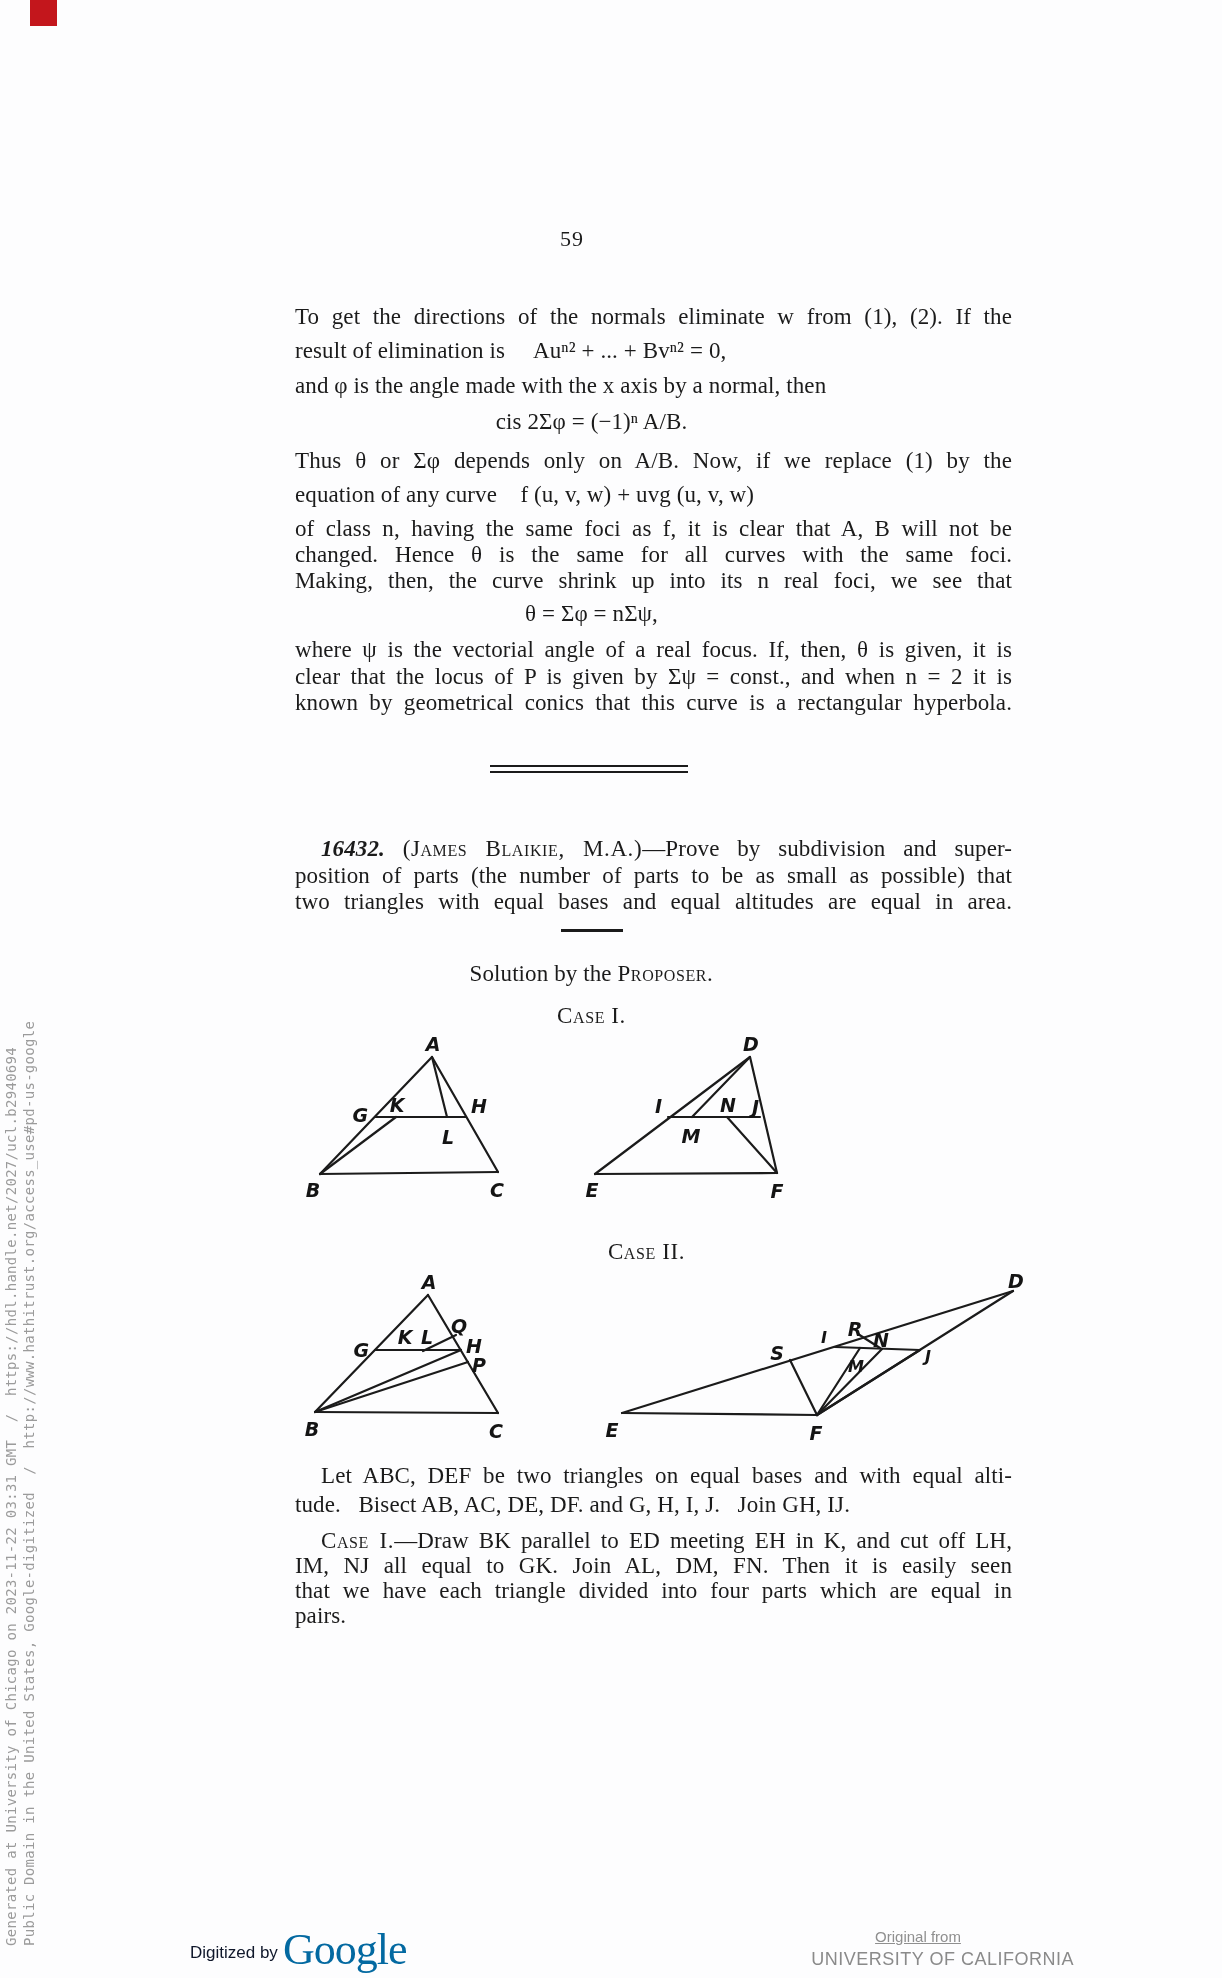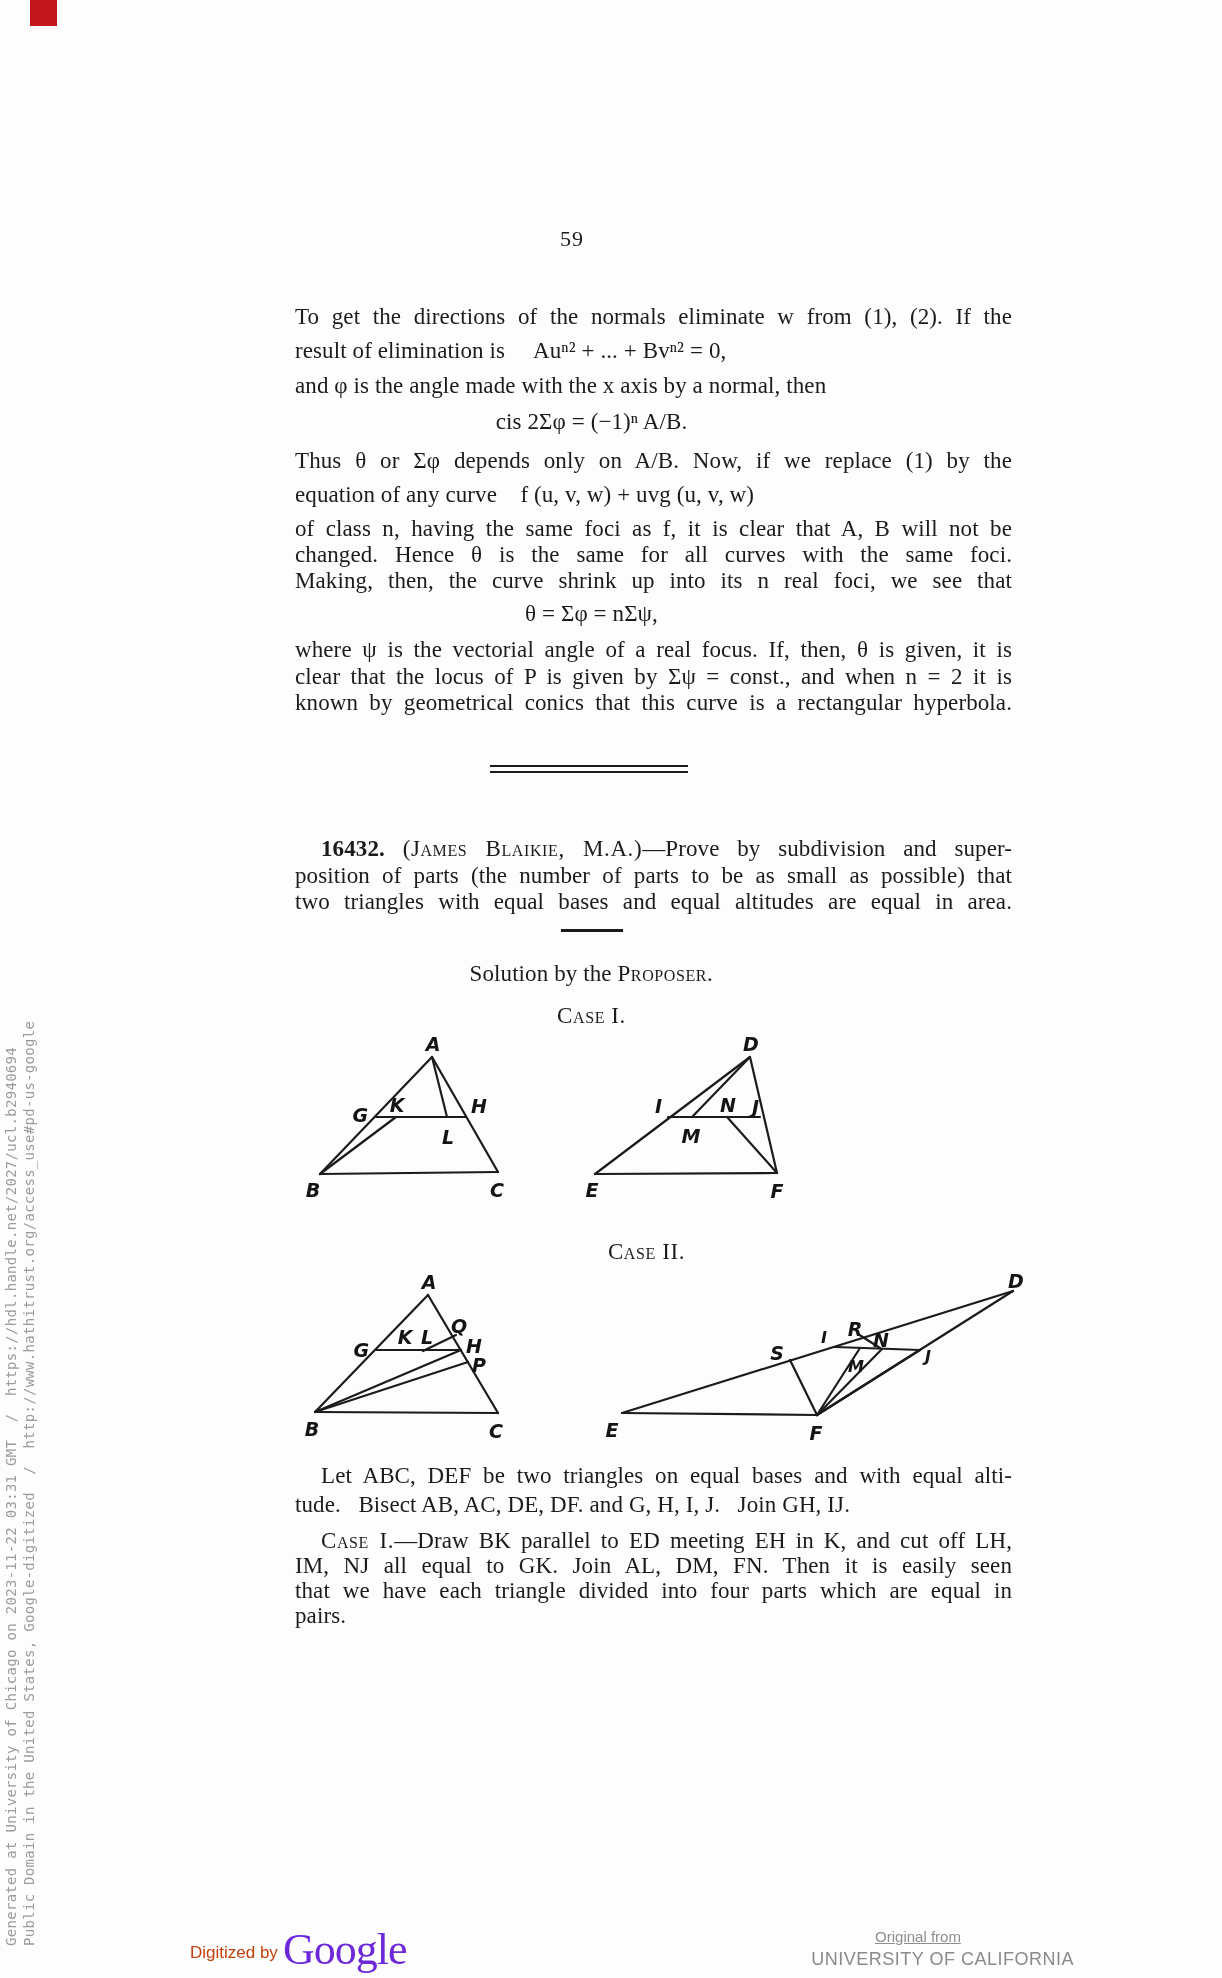--- a/index.html
+++ b/index.html
@@ -11,21 +11,21 @@
   .tl{
     position:absolute;left:295px;width:717px;
     font-size:23px;line-height:28px;letter-spacing:.1px;
     font-weight:500;
   }
   .just{text-align:justify;text-align-last:justify;}
   .pre{white-space:pre;}
   .ctr{left:233px;text-align:left;text-align-last:center;}
   .indent{text-indent:26px;}
   .sc{font-variant:small-caps;letter-spacing:.6px;}
-  .bold{font-weight:bold;}
+  .bold{font-weight:bold;font-style:italic;}
   .it{}
   .pagenum{
     position:absolute;top:226px;left:560px;width:92px;text-align:left;
     font-size:22px;letter-spacing:1px;font-weight:500;
   }
   .hrule{position:absolute;background:#1b1b1b;}
   .sidebar-line{
     position:absolute;top:1946px;transform:rotate(-90deg);transform-origin:0 0;
     font-family:"DejaVu Sans Mono", monospace;font-size:14px;line-height:16px;
     color:#9b9b9b;white-space:pre;letter-spacing:.3px;
@@ -34,25 +34,25 @@
   #sidebar-l2{left:21px;}
   .fig-svg{position:absolute;left:0;top:0;}
   .fig-svg line{stroke:#1b1b1b;stroke-width:2.2;stroke-linecap:round;}
   .fig-label{
     font-family:"DejaVu Sans", sans-serif;font-style:italic;font-weight:bold;
     font-size:19px;fill:#141414;
   }
   .fig-label.small{font-size:16px;}
   .footer-digitized{
     position:absolute;left:190px;top:1943px;
-    font-family:"Liberation Sans", sans-serif;font-size:17px;color:#c2410c;
+    font-family:"Liberation Sans", sans-serif;font-size:17px;color:#0f172a;
   }
   .footer-google{
     position:absolute;left:283px;top:1924px;
-    font-family:"Liberation Serif", serif;font-size:44px;color:#6d28d9;
+    font-family:"Liberation Serif", serif;font-size:44px;color:#0369a1;
     letter-spacing:-1px;
   }
   .footer-right{
     position:absolute;left:762px;top:1928px;width:312px;text-align:center;
     font-family:"Liberation Sans", sans-serif;color:#8f8f8f;
   }
   .footer-right .orig{font-size:15px;display:block;text-decoration:underline;}
   .footer-right .univ{font-size:18px;display:block;margin-top:4px;color:#8a8a8a;letter-spacing:.5px;text-align:right;}
   .red-marker{position:absolute;left:30px;top:0;width:27px;height:26px;background:#c3161c;}
 </style>

